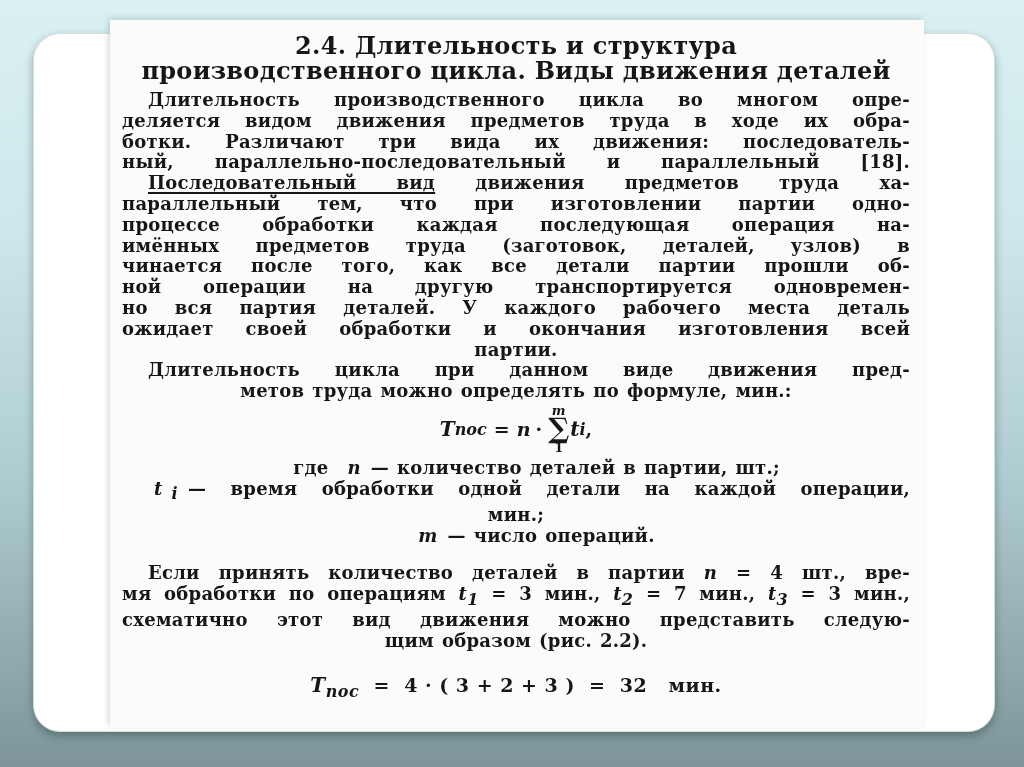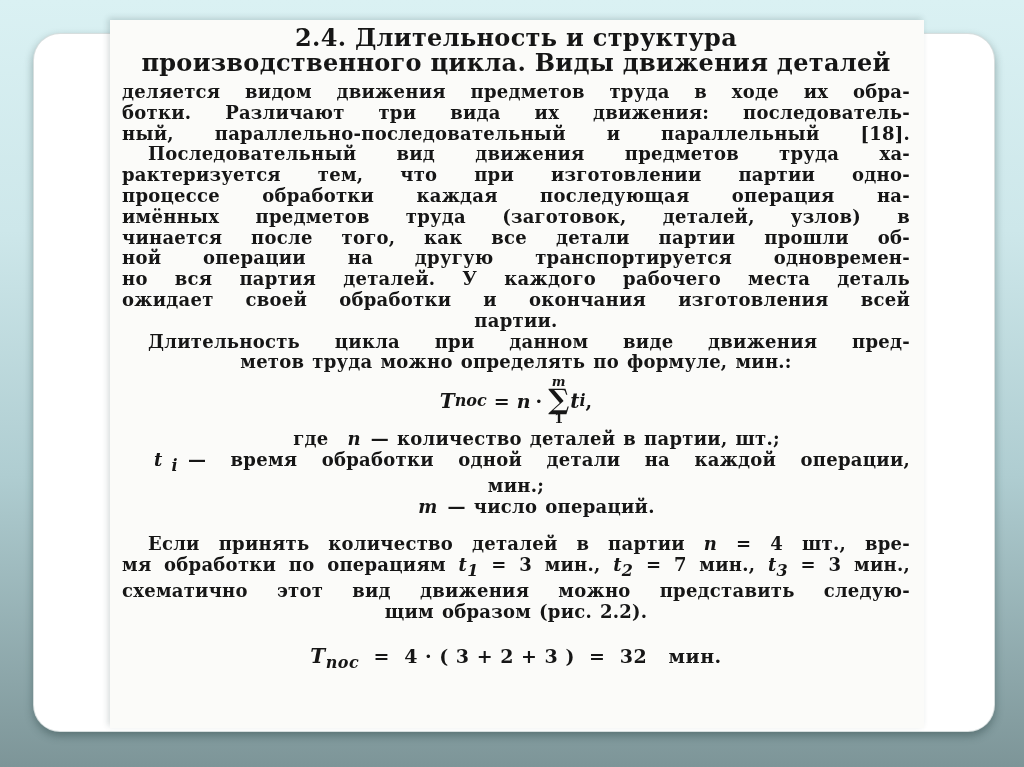--- a/index.html
+++ b/index.html
@@ -13,27 +13,27 @@
     background:#ffffff;border-radius:27px;
     border:1px solid rgba(110,135,135,.28);
     box-shadow:0 4px 9px rgba(30,55,55,.40);
   }
   .paper{
     position:absolute;left:110px;top:20px;width:814px;height:708px;
     background:#fbfbf9;
     box-shadow:-2px -2px 6px rgba(40,60,60,.18);
     color:#161616;font-weight:bold;
   }
-  .content{position:absolute;left:12px;right:14px;top:5px;}
+  .content{position:absolute;left:12px;right:14px;top:13px;}
   .title{font-size:24px;line-height:25px;letter-spacing:.3px;text-align:center;margin:0 0 7px 0;}
   .ln{font-size:18px;line-height:20.8px;letter-spacing:.25px;word-spacing:1.5px;text-align:center;white-space:nowrap;}
   .jl{text-align:justify;text-align-last:justify;white-space:normal;}
   .ind{text-indent:26px;}
   .dind{text-indent:32px;}
-  .u{text-decoration-thickness:2px;text-underline-offset:3px;}
+  .u{text-decoration:underline;text-decoration-thickness:2px;text-underline-offset:3px;}
   .mv{font-style:italic;}
   sub.msub{font-size:16px;font-style:italic;}
   .gapR{margin-right:10px;margin-left:9px;}
   
   .formula1{
     height:53px;display:flex;align-items:center;justify-content:center;
     font-size:19px;margin:1px 0 2px 0;
   }
   .f-eq{margin:0 7px;}
   .f-dot{margin:0 5px;font-weight:bold;}
@@ -53,30 +53,31 @@
 
 <div class="paper">
   <div class="content">
 
     <h1 class="title">
       <div>2.4. Длительность и структура</div>
       <div>производственного цикла. Виды движения деталей</div>
     </h1>
 
     <div>
+      <div class="ln jl ind">Длительность производственного цикла во многом опре-</div>
       <div class="ln jl">деляется видом движения предметов труда в ходе их обра-</div>
       <div class="ln jl">ботки. Различают три вида их движения: последователь-</div>
       <div class="ln jl">ный, параллельно-последовательный и параллельный [18].</div>
     </div>
 
     <div>
       <div class="ln jl ind">
         <span class="u">Последовательный вид</span><span> движения предметов труда ха-</span>
       </div>
-      <div class="ln jl">рактеризуется тем, что при изготовлении партии одно-</div>
+      <div class="ln jl">параллельный тем, что при изготовлении партии одно-</div>
       <div class="ln jl">процессе обработки каждая последующая операция на-</div>
       <div class="ln jl">имённых предметов труда (заготовок, деталей, узлов) в</div>
       <div class="ln jl">чинается после того, как все детали партии прошли об-</div>
       <div class="ln jl">ной операции на другую транспортируется одновремен-</div>
       <div class="ln jl">но вся партия деталей. У каждого рабочего места деталь</div>
       <div class="ln jl">ожидает своей обработки и окончания изготовления всей</div>
       <div class="ln">партии.</div>
     </div>
 
     <div>

